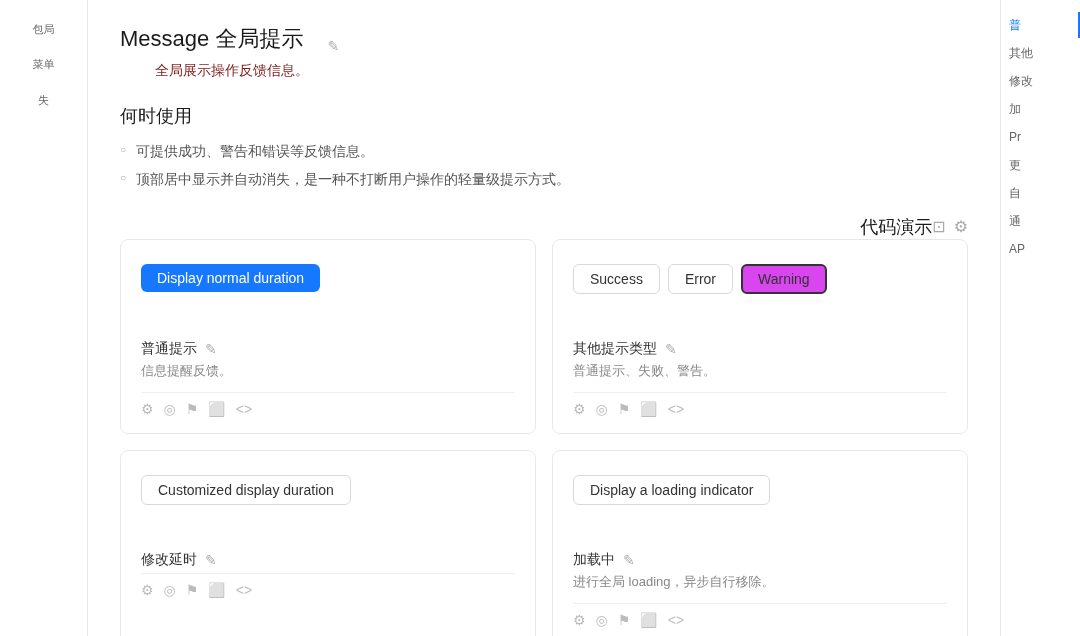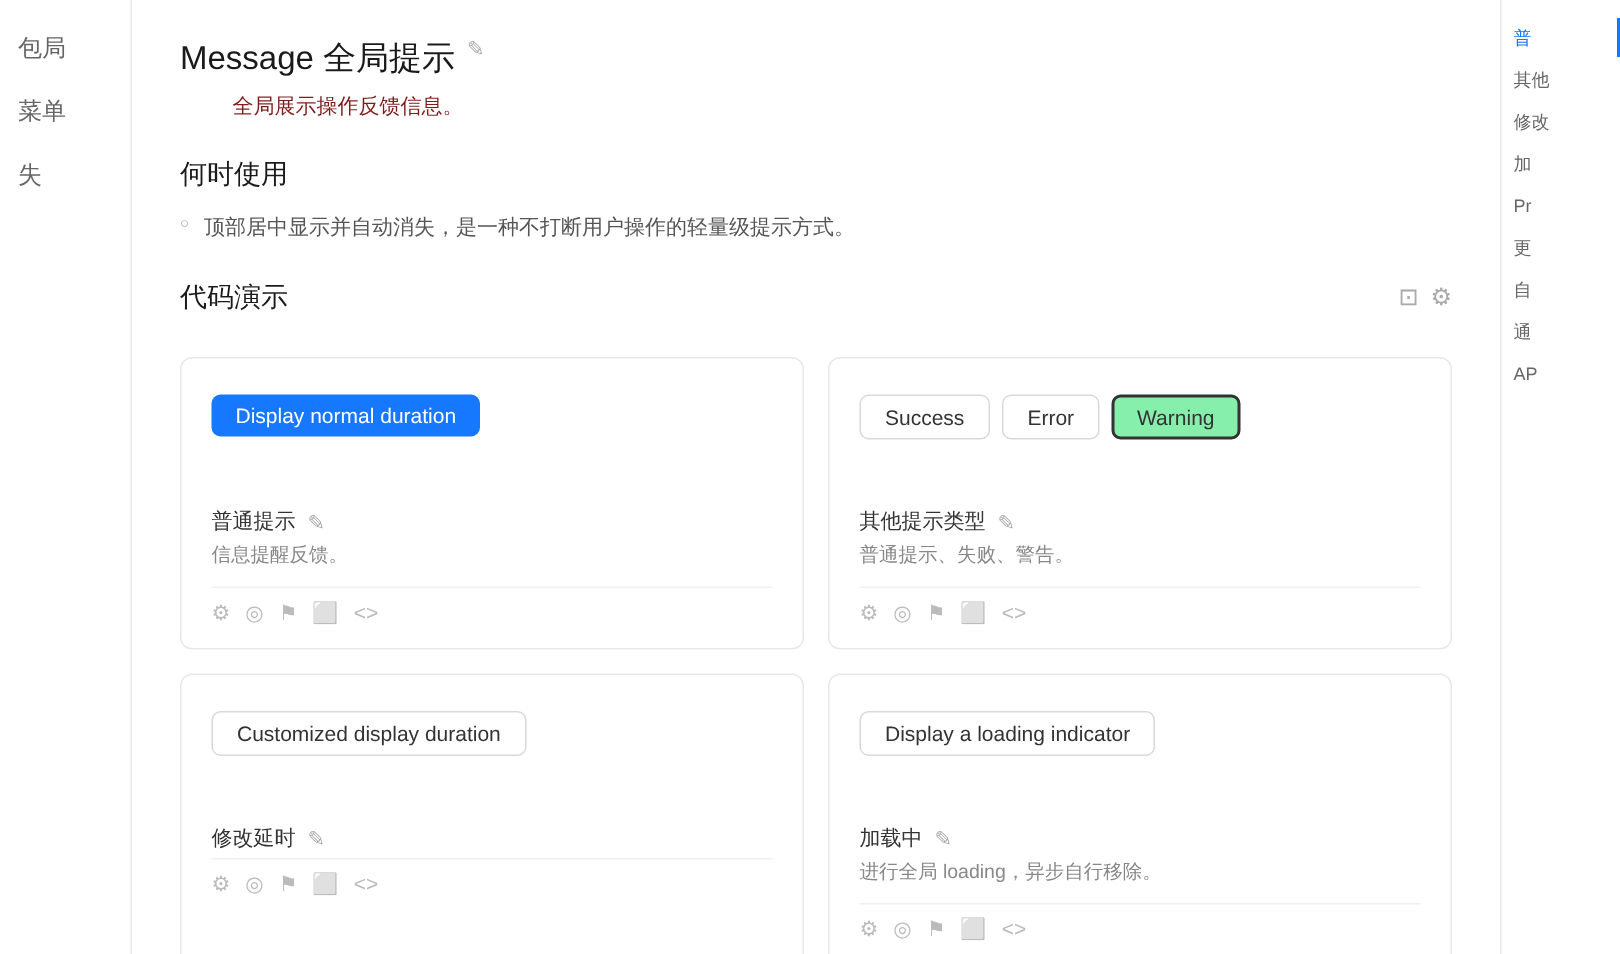--- a/index.html
+++ b/index.html
@@ -18,41 +18,42 @@
       width: 88px;
       border-right: 1px solid #e8e8e8;
       padding: 16px 0;
       display: flex;
       flex-direction: column;
       gap: 8px;
       flex-shrink: 0;
     }
     .sidebar-item-left {
       padding: 6px 12px;
-      font-size: 16px;
+      font-size: 11px;
       color: #666;
       cursor: pointer;
       line-height: 1.4;
+      text-align: center;
     }
 
     
     .main-content {
       flex: 1;
       overflow-y: auto;
       padding: 24px 32px;
     }
 
     .page-title {
       font-size: 22px;
       font-weight: 500;
       color: #1a1a1a;
       margin-bottom: 8px;
       display: flex;
-      align-items: flex-start;
-      gap: 8px;
+      align-items: flex-end;
+      gap: 24px;
     }
     .edit-icon {
       font-size: 14px;
       color: #aaa;
       cursor: pointer;
     }
     .page-subtitle {
       font-size: 14px;
       color: #7f1d1d;
       margin-bottom: 24px;
@@ -82,22 +83,22 @@
       position: absolute;
       left: 0;
       font-size: 10px;
       top: 2px;
       color: #aaa;
     }
 
     .code-demo-header {
       display: flex;
       align-items: center;
-      justify-content: space-between;
-      margin-bottom: 28px;
+      justify-content: flex-end;
+      margin-bottom: 0;
     }
     .code-demo-title {
       font-size: 18px;
       font-weight: 500;
       color: #1a1a1a;
     }
     .code-demo-icons {
       display: flex;
       gap: 8px;
       color: #aaa;
@@ -142,21 +143,21 @@
       background: #fff;
       color: #333;
       border: 1px solid #d9d9d9;
       border-radius: 6px;
       padding: 6px 16px;
       font-size: 14px;
       cursor: pointer;
     }
 
     .btn-warning {
-      background: #86efac;
+      background: #d946ef;
       color: #333;
       border: 2px solid #333;
       border-radius: 6px;
       padding: 5px 15px;
       font-size: 14px;
       cursor: pointer;
       font-weight: 500;
     }
 
     .demo-card-label {
@@ -230,20 +231,21 @@
 <div class="main-content">
 
   <div class="page-title">
     <span>Message 全局提示</span>
     <span class="edit-icon">✎</span>
   </div>
   <div class="page-subtitle">全局展示操作反馈信息。</div>
 
   <div class="section-title">何时使用</div>
   <ul class="bullet-list">
+    <li>可提供成功、警告和错误等反馈信息。</li>
     <li>顶部居中显示并自动消失，是一种不打断用户操作的轻量级提示方式。</li>
   </ul>
 
   <div class="code-demo-header">
     <div class="code-demo-title">代码演示</div>
     <div class="code-demo-icons">
       <span>⊡</span>
       <span>⚙</span>
     </div>
   </div>

